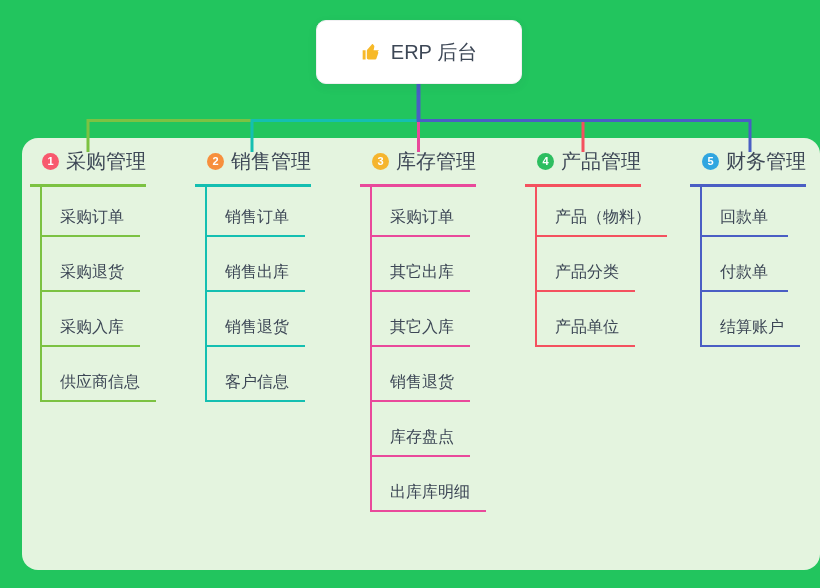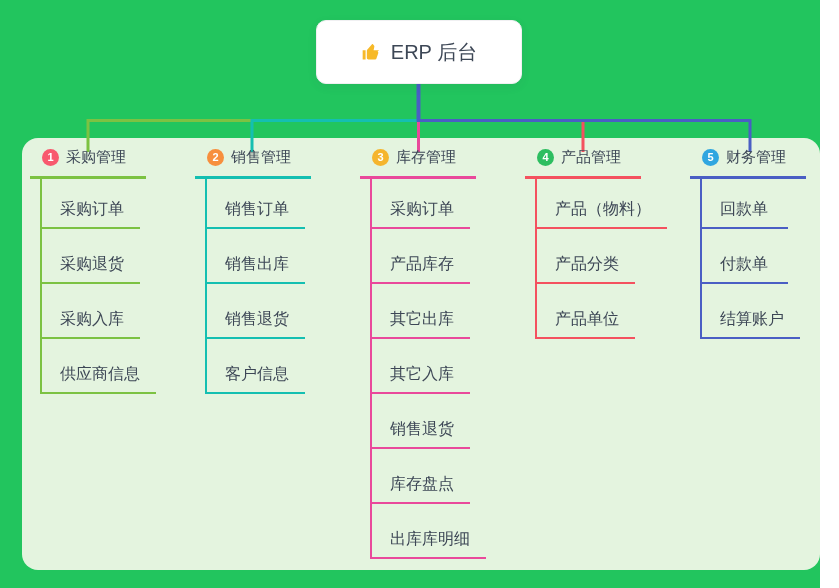--- a/index.html
+++ b/index.html
@@ -34,21 +34,21 @@
   .branch-header {
     display:flex; align-items:center; gap:7px;
     width:116px; padding:0 0 9px 12px;
     border-bottom:3px solid var(--line,#999);
   }
   .badge {
     width:17px; height:17px; border-radius:50%; flex:none;
     background:var(--badge,#999); color:#fff;
     font-size:11px; font-weight:bold; line-height:17px; text-align:center;
   }
-  .branch-title { font-size:15px; color:#3d4756; white-space:nowrap; }
+  .branch-title { font-size:20px; color:#3d4756; white-space:nowrap; }
 
   .children {
     margin-left:10px;
     border-left:2px solid var(--line,#999);
   }
   .child {
     width:fit-content; min-width:86px; height:55px;
     display:flex; align-items:flex-end;
     padding:0 16px 7px 18px;
     border-bottom:2px solid var(--line,#999);
@@ -126,23 +126,20 @@
   <div class="branch pos3" style="--line: #e9499b; --badge: #f5b52e;">
     <div class="branch-header">
       <span class="badge">3</span>
       <span class="branch-title">库存管理</span>
     </div>
     <div class="children">
       <div class="child">
           <span>采购订单</span>
         </div>
       <div class="child">
-          <span>产品库存</span>
-        </div>
-      <div class="child">
           <span>其它出库</span>
         </div>
       <div class="child">
           <span>其它入库</span>
         </div>
       <div class="child">
           <span>销售退货</span>
         </div>
       <div class="child">
           <span>库存盘点</span>

